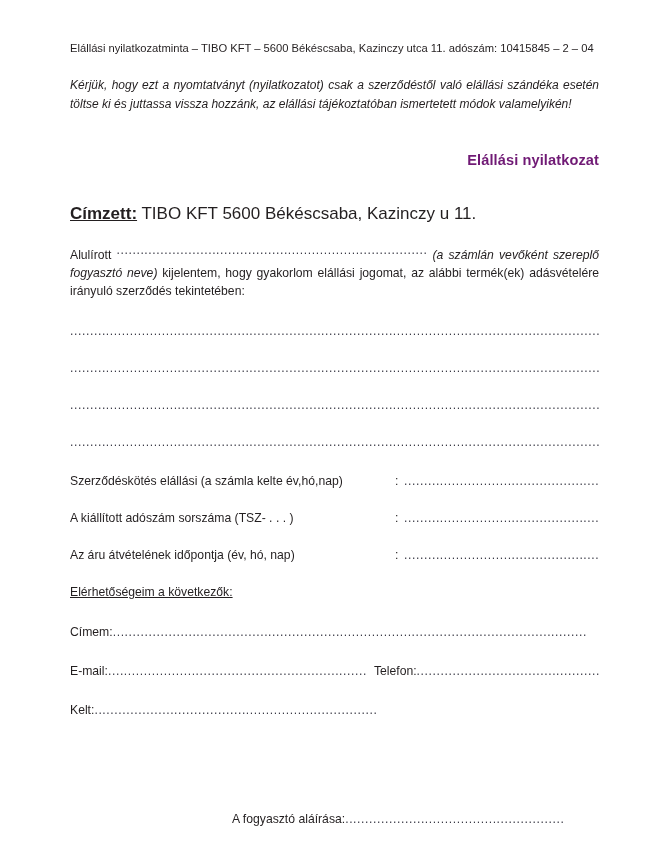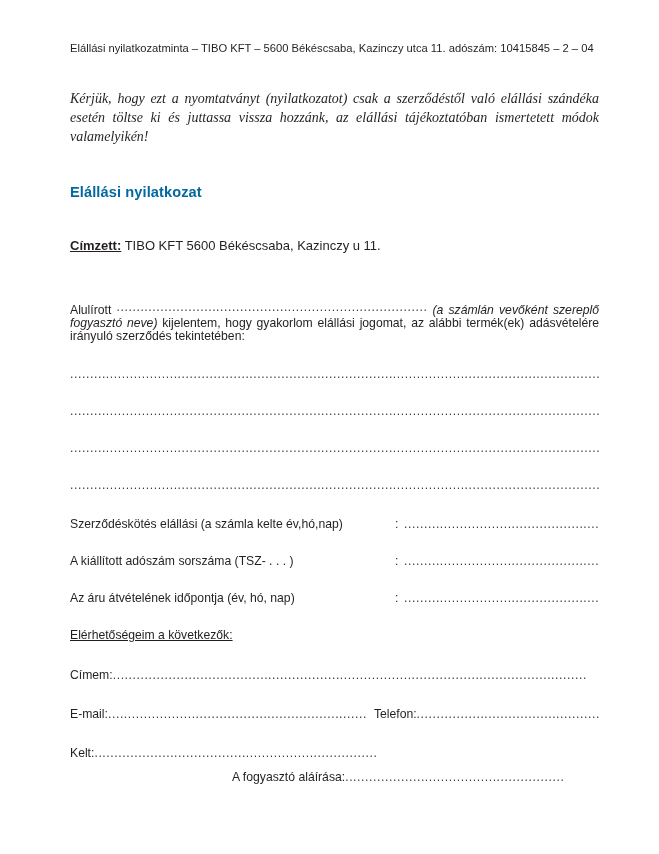--- a/index.html
+++ b/index.html
@@ -30,50 +30,49 @@
   }
 
   
   .hdr-line {
     font-size: 11.2px;
     line-height: 16px;
     color: #231f20;
     white-space: nowrap;
   }
   .notice {
-    margin-top: 33px;
-    font-size: 14px;
+    margin-top: 20px;
+    font-size: 12px;
     line-height: 19px;
     font-style: italic;
     color: #231f20;
     text-align: justify;
-    font-family: Liberation Serif, serif;
   }
   .doc-title {
     margin-top: 38px;
-    text-align: left;
+    text-align: right;
     font-size: 14.6px;
     font-weight: bold;
-    color: #0369a1;
+    color: #701a75;
     letter-spacing: .1px;
   }
   .addressee {
     margin-top: 37px;
-    font-size: 13px;
+    font-size: 17px;
     line-height: 18px;
   }
   .addressee .lbl {
     font-weight: bold;
     text-decoration: underline;
   }
 
   .body-par {
-    margin-top: 46px;
-    font-size: 12.2px;
-    line-height: 13px;
+    margin-top: 18px;
+    font-size: 12.2px;
+    line-height: 18px;
     text-align: justify;
     text-justify: inter-word;
   }
   .body-par .ital { font-style: italic; }
 
   
   .dots {
     display: inline-block;
     overflow: hidden;
     white-space: nowrap;
@@ -160,21 +159,21 @@
     width: 322px;
     overflow: hidden;
     white-space: nowrap;
     letter-spacing: .6px;
     color: #3a3a46;
   }
 
   .signature {
     position: absolute;
     left: 0;
-    top: 728px;
+    top: 770px;
     width: 529px;
     font-size: 12.2px;
     line-height: 18px;
   }
   .sig-inner {
     display: flex;
     align-items: baseline;
     white-space: nowrap;
     padding-left: 162px;
   }

